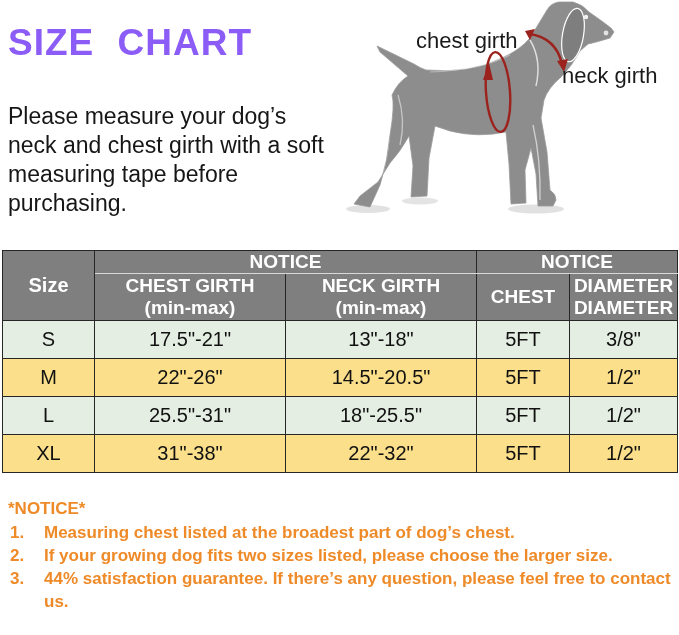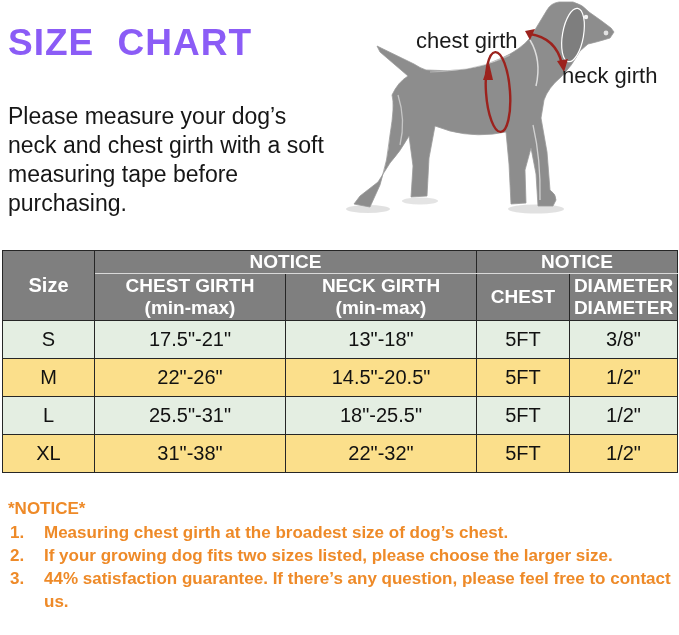--- a/index.html
+++ b/index.html
@@ -190,21 +190,21 @@
         <td>5FT</td>
         <td>1/2"</td>
       </tr>
     </tbody>
   </table>
 
   <div class="notice">
     <div class="notice-title">*NOTICE*</div>
     <div class="notice-item">
       <span class="marker">1.</span>
-      <span>Measuring chest girth at the broadest size of dog’s chest.</span>
+      <span>Measuring chest listed at the broadest part of dog’s chest.</span>
     </div>
     <div class="notice-item">
       <span class="marker">2.</span>
       <span>If your growing dog fits two sizes listed, please choose the larger size.</span>
     </div>
     <div class="notice-item">
       <span class="marker">3.</span>
       <span>44% satisfaction guarantee. If there’s any question, please feel free to contact us.</span>
     </div>
   </div>

